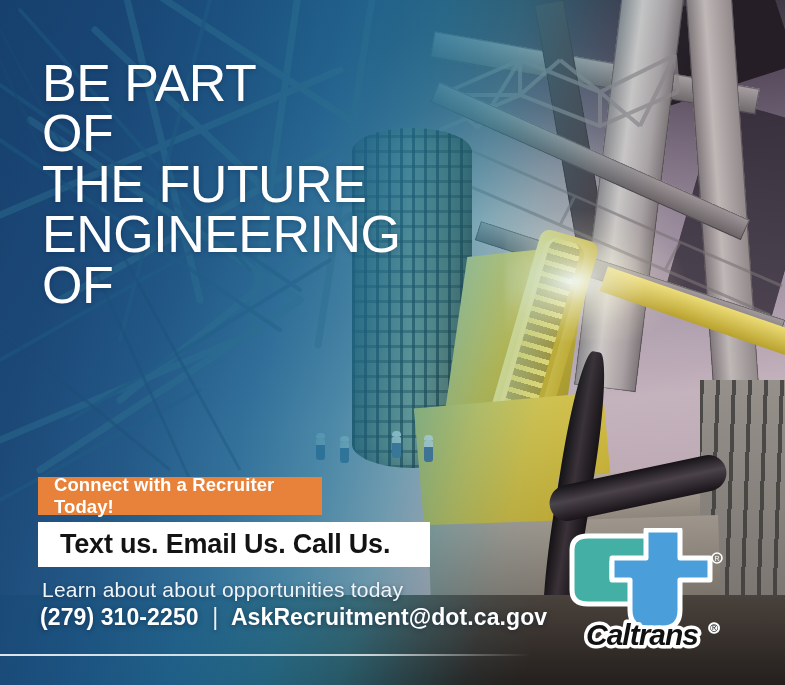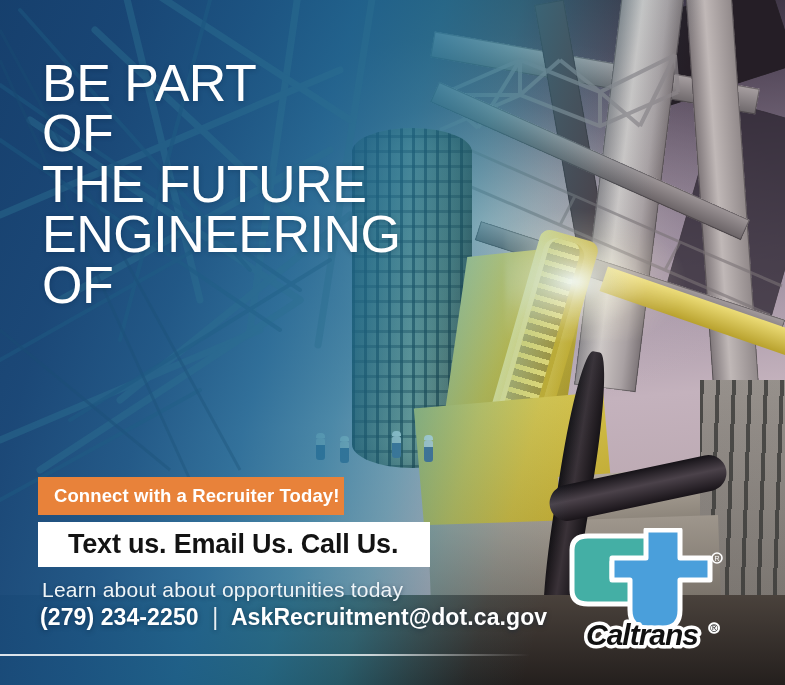--- a/index.html
+++ b/index.html
@@ -142,39 +142,39 @@
     line-height:0.97;
     letter-spacing:-0.5px;
     text-transform:uppercase;
     text-shadow:0 1px 5px rgba(0,30,60,.30);
   }
   .headline div { white-space:nowrap; }
 
   
   .cta-orange {
     position:absolute; left:38px; top:477px;
-    width:306px; height:38px;
+    width:284px; height:38px;
     background:#E8823A;
     display:flex; align-items:center;
   }
   .cta-orange span {
     color:#fff; font-weight:700; font-size:18.5px;
     padding-left:16px; letter-spacing:.1px;
   }
 
   
   .cta-white {
     position:absolute; left:38px; top:522px;
     width:392px; height:45px;
     background:#fff;
     display:flex; align-items:center;
   }
   .cta-white span {
     color:#131313; font-weight:700; font-size:27px;
-    padding-left:30px; letter-spacing:-0.2px;
+    padding-left:22px; letter-spacing:-0.2px;
   }
 
   
   .learn {
     position:absolute; left:42px; top:578px;
     color:#eef4f7; font-size:21px; font-weight:400;
     letter-spacing:.2px;
     text-shadow:0 1px 4px rgba(0,25,50,.45);
   }
   .contact {
@@ -301,21 +301,21 @@
     <span>Connect with a Recruiter Today!</span>
   </div>
 
   <div class="cta-white">
     <span>Text us. Email Us. Call Us.</span>
   </div>
 
   <div class="learn">Learn about about opportunities today</div>
 
   <div class="contact">
-    <span>(279) 234-2250</span>
+    <span>(279) 310-2250</span>
     <span class="sep">|</span>
     <span>AskRecruitment@dot.ca.gov</span>
   </div>
 
   <div class="rule"></div>
 
   <div class="logo">
     <svg viewBox="0 0 168 125">
 
       <path d="M12 22 Q12 8 28 8 L118 8 L118 34 L52 34 L52 50 L118 50 L118 76 L28 76 Q12 76 12 62 Z" fill="#44AFA5" stroke="#ffffff" stroke-width="5" stroke-linejoin="round"></path>

